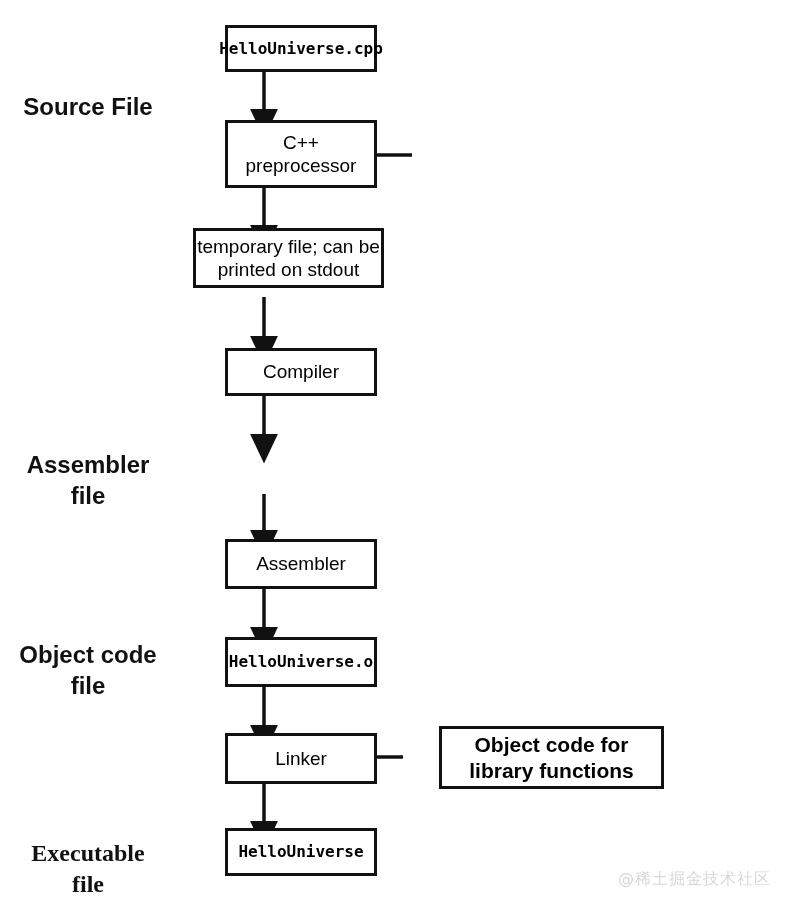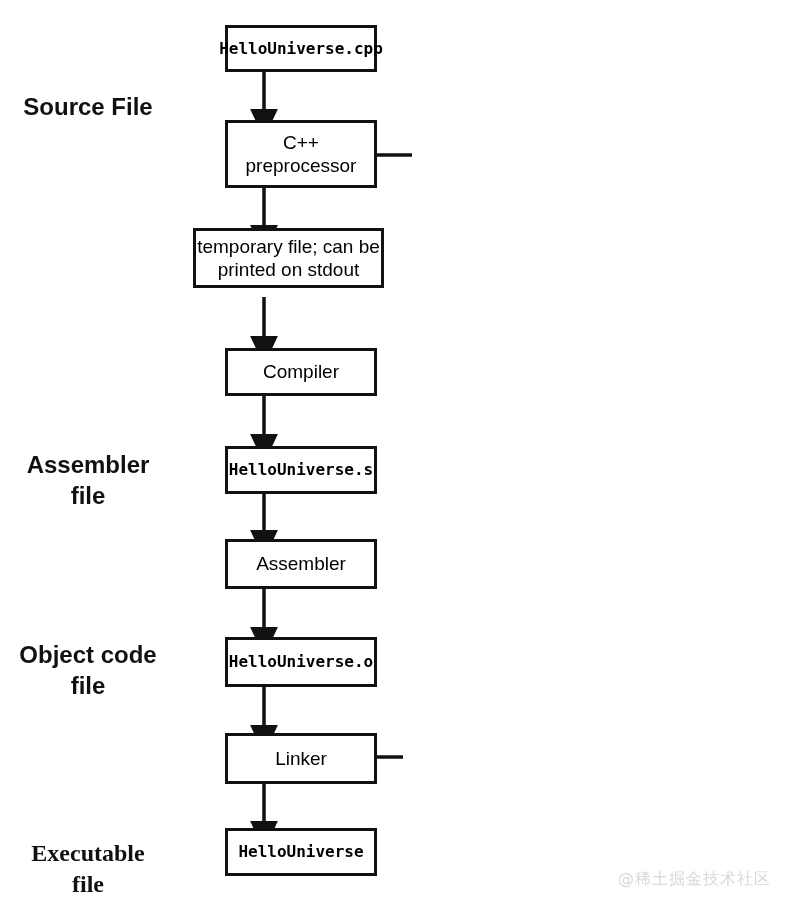--- a/index.html
+++ b/index.html
@@ -167,36 +167,37 @@
 
   <div class="node sans" style="left:157px; top:228px; width:191px; height:60px;">
     <span class="node-label">temporary file; can be
 printed on stdout</span>
   </div>
 
   <div class="node sans" style="left:189px; top:348px; width:152px; height:48px;">
     <span class="node-label">Compiler</span>
   </div>
 
-  <div class="node mono" style="left:189px; top:446px; width:152px; height:48px;">
-    <span class="node-label">HelloUniverse.s</span>
-  </div>
 
   <div class="node sans" style="left:189px; top:539px; width:152px; height:50px;">
     <span class="node-label">Assembler</span>
   </div>
 
   <div class="node mono" style="left:189px; top:637px; width:152px; height:50px;">
     <span class="node-label">HelloUniverse.o</span>
   </div>
 
   <div class="node sans" style="left:189px; top:733px; width:152px; height:51px;">
     <span class="node-label">Linker</span>
   </div>
 
+  <div class="node sans-bold" style="left:403px; top:726px; width:225px; height:63px;">
+    <span class="node-label">Object code for
+library functions</span>
+  </div>
 
   <div class="node mono" style="left:189px; top:828px; width:152px; height:48px;text-align:right;">
     <span class="node-label">HelloUniverse</span>
   </div>
 
   <div class="watermark" style="left:618px; top:869px;">@稀土掘金技术社区</div>
 
 </div>
 
 </body></html>

